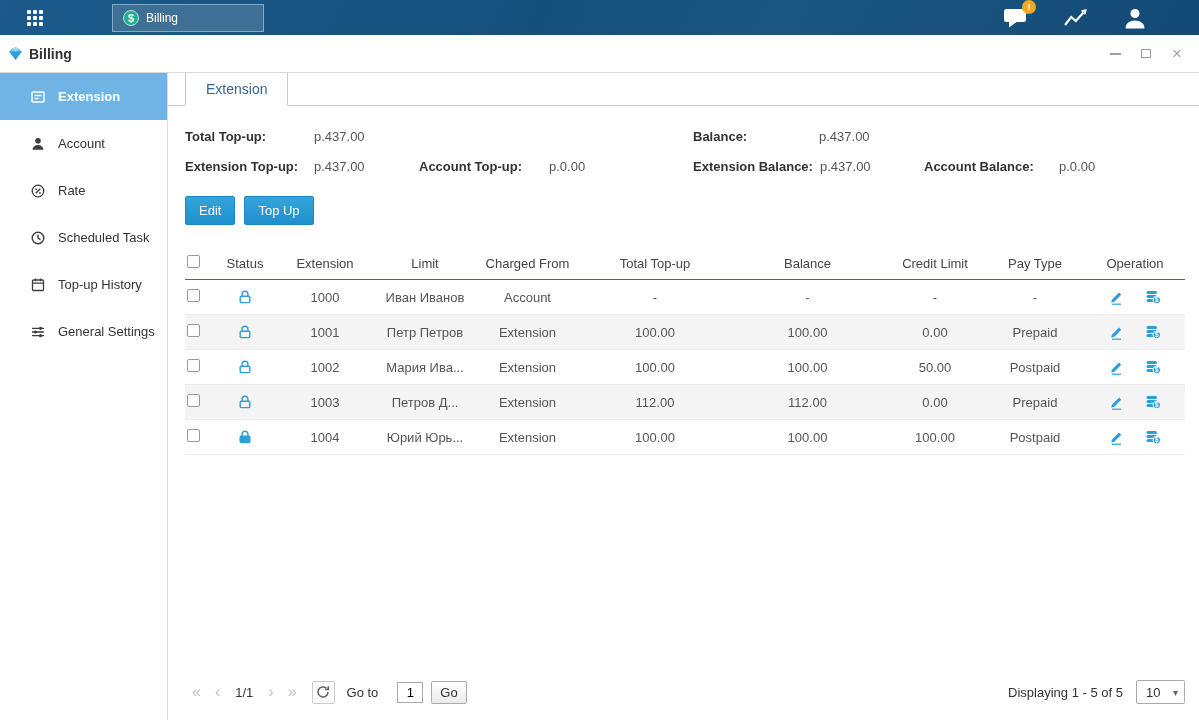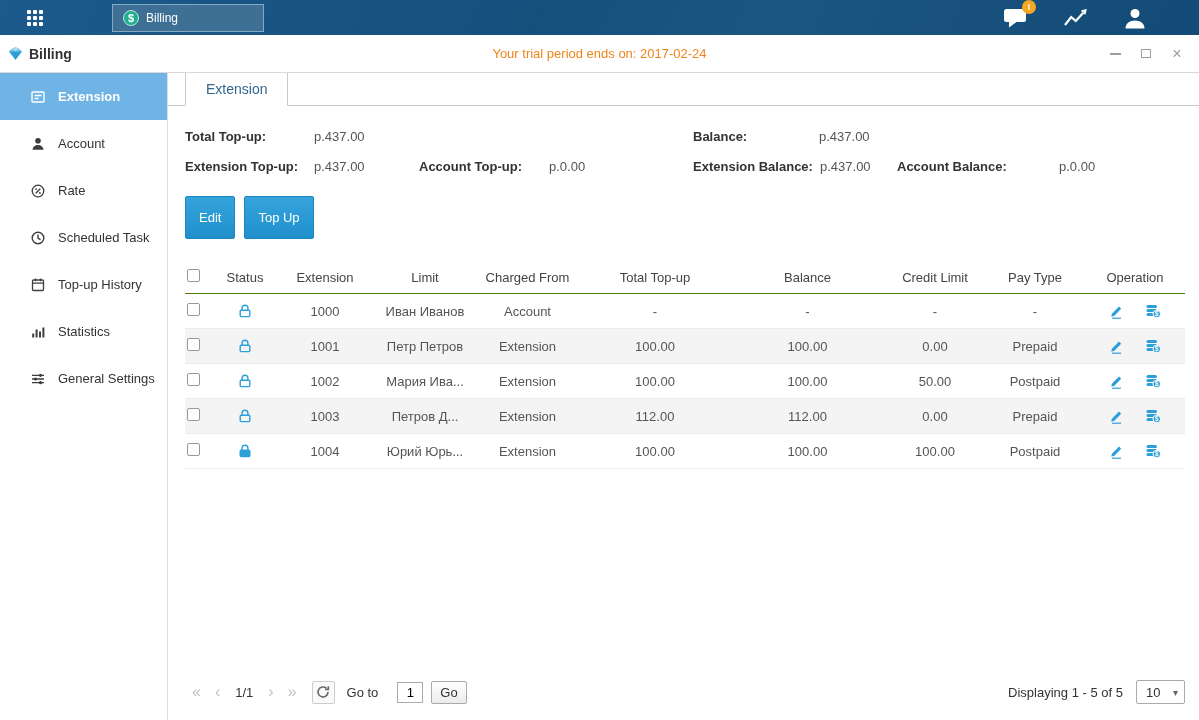--- a/index.html
+++ b/index.html
@@ -47,21 +47,21 @@
     padding:8px 20px; font-size:14px; color:#33678f; cursor:pointer; }
 
   .summary { position:relative; margin-top:16px; font-size:13px; }
   .srow { position:relative; height:30px; }
   .srow span { position:absolute; top:7px; white-space:nowrap; }
   .slabel { font-weight:bold; color:#333; }
   .svalue { color:#555; }
 
   .btnrow { margin-top:14px; display:flex; gap:9px; }
   .btn { background:linear-gradient(#35a4dc,#2090cd); border:1px solid #1d86c0; color:#fff; font-size:13px;
-    padding:13px 13px; border-radius:2px; cursor:pointer; font-family:inherit; }
+    padding:6px 13px; border-radius:2px; cursor:pointer; font-family:inherit; }
 
   
   .table { margin-top:22px; font-size:13px; color:#555; width:1000px; }
   .thead { display:flex; align-items:center; height:33px; border-bottom:1px solid #4d7c0f; color:#444; }
   .trow { display:flex; align-items:center; height:35px; border-bottom:1px solid #ececec; }
   .tbody .trow:nth-child(even) { background:#f4f4f4; }
   .cell { text-align:center; overflow:hidden; white-space:nowrap; }
   .col-check   { width:30px;  text-align:left; padding-left:2px; }
   .col-status  { width:60px; }
   .col-ext     { width:100px; }
@@ -139,21 +139,20 @@
 
 <div class="titlebar">
   <div class="app-title">
     <svg width="15" height="15" viewBox="0 0 16 16">
         <polygon points="8,1 15,5.8 8,15 1,5.8" fill="#2d9fd8"></polygon>
         <polygon points="4.6,2.6 11.4,2.6 15,5.8 1,5.8" fill="#79c3ec"></polygon>
         <polygon points="8,1 11.4,2.6 8,5.8 4.6,2.6" fill="#a8d8f2"></polygon>
       </svg>
     <span>Billing</span>
   </div>
-  <div class="trial">Your trial period ends on: 2017-02-24</div>
   <div class="win-controls">
     <span class="win-btn">
         <span class="glyph-min"></span>
       </span>
     <span class="win-btn">
         <span class="glyph-max"></span>
       </span>
     <span class="win-btn">
         <span class="glyph-close">×</span>
       </span>
@@ -202,28 +201,20 @@
       <span>Scheduled Task</span>
     </div>
     <div class="side-item">
       <span class="sicon">
           <svg width="16" height="16" viewBox="0 0 16 16" stroke="currentColor" stroke-width="1.3" fill="none">
             <rect x="2.5" y="3" width="11" height="10.5" rx="1"></rect>
             <path d="M2.5 6.2h11M5.5 1.6v2.6M10.5 1.6v2.6"></path>
           </svg>
         </span>
       <span>Top-up History</span>
-    </div>
-    <div class="side-item">
-      <span class="sicon">
-          <svg width="16" height="16" viewBox="0 0 16 16" stroke="currentColor" stroke-width="2" fill="none">
-            <path d="M3.2 13.5V9.5M6.6 13.5V5.5M10 13.5V7.5M13.4 13.5V3.5"></path>
-          </svg>
-        </span>
-      <span>Statistics</span>
     </div>
     <div class="side-item">
       <span class="sicon">
           <svg width="16" height="16" viewBox="0 0 16 16" stroke="currentColor" stroke-width="1.3" fill="none">
             <path d="M2 4.3h12M2 8h12M2 11.7h12"></path>
             <circle cx="10.5" cy="4.3" r="1.6" fill="currentColor" stroke="none"></circle>
             <circle cx="5.5" cy="8" r="1.6" fill="currentColor" stroke="none"></circle>
             <circle cx="10.5" cy="11.7" r="1.6" fill="currentColor" stroke="none"></circle>
           </svg>
         </span>
@@ -244,21 +235,21 @@
         <span class="slabel" style="left:508px">Balance:</span>
         <span class="svalue" style="left:634px">p.437.00</span>
       </div>
       <div class="srow">
         <span class="slabel" style="left:0">Extension Top-up:</span>
         <span class="svalue" style="left:129px">p.437.00</span>
         <span class="slabel" style="left:234px">Account Top-up:</span>
         <span class="svalue" style="left:364px">p.0.00</span>
         <span class="slabel" style="left:508px">Extension Balance:</span>
         <span class="svalue" style="left:635px">p.437.00</span>
-        <span class="slabel" style="left:712px">Account Balance:</span>
+        <span class="slabel" style="left:739px">Account Balance:</span>
         <span class="svalue" style="left:874px">p.0.00</span>
       </div>
     </div>
 
     <div class="btnrow">
       <button class="btn">Edit</button>
       <button class="btn">Top Up</button>
     </div>
 
     <div class="table">

